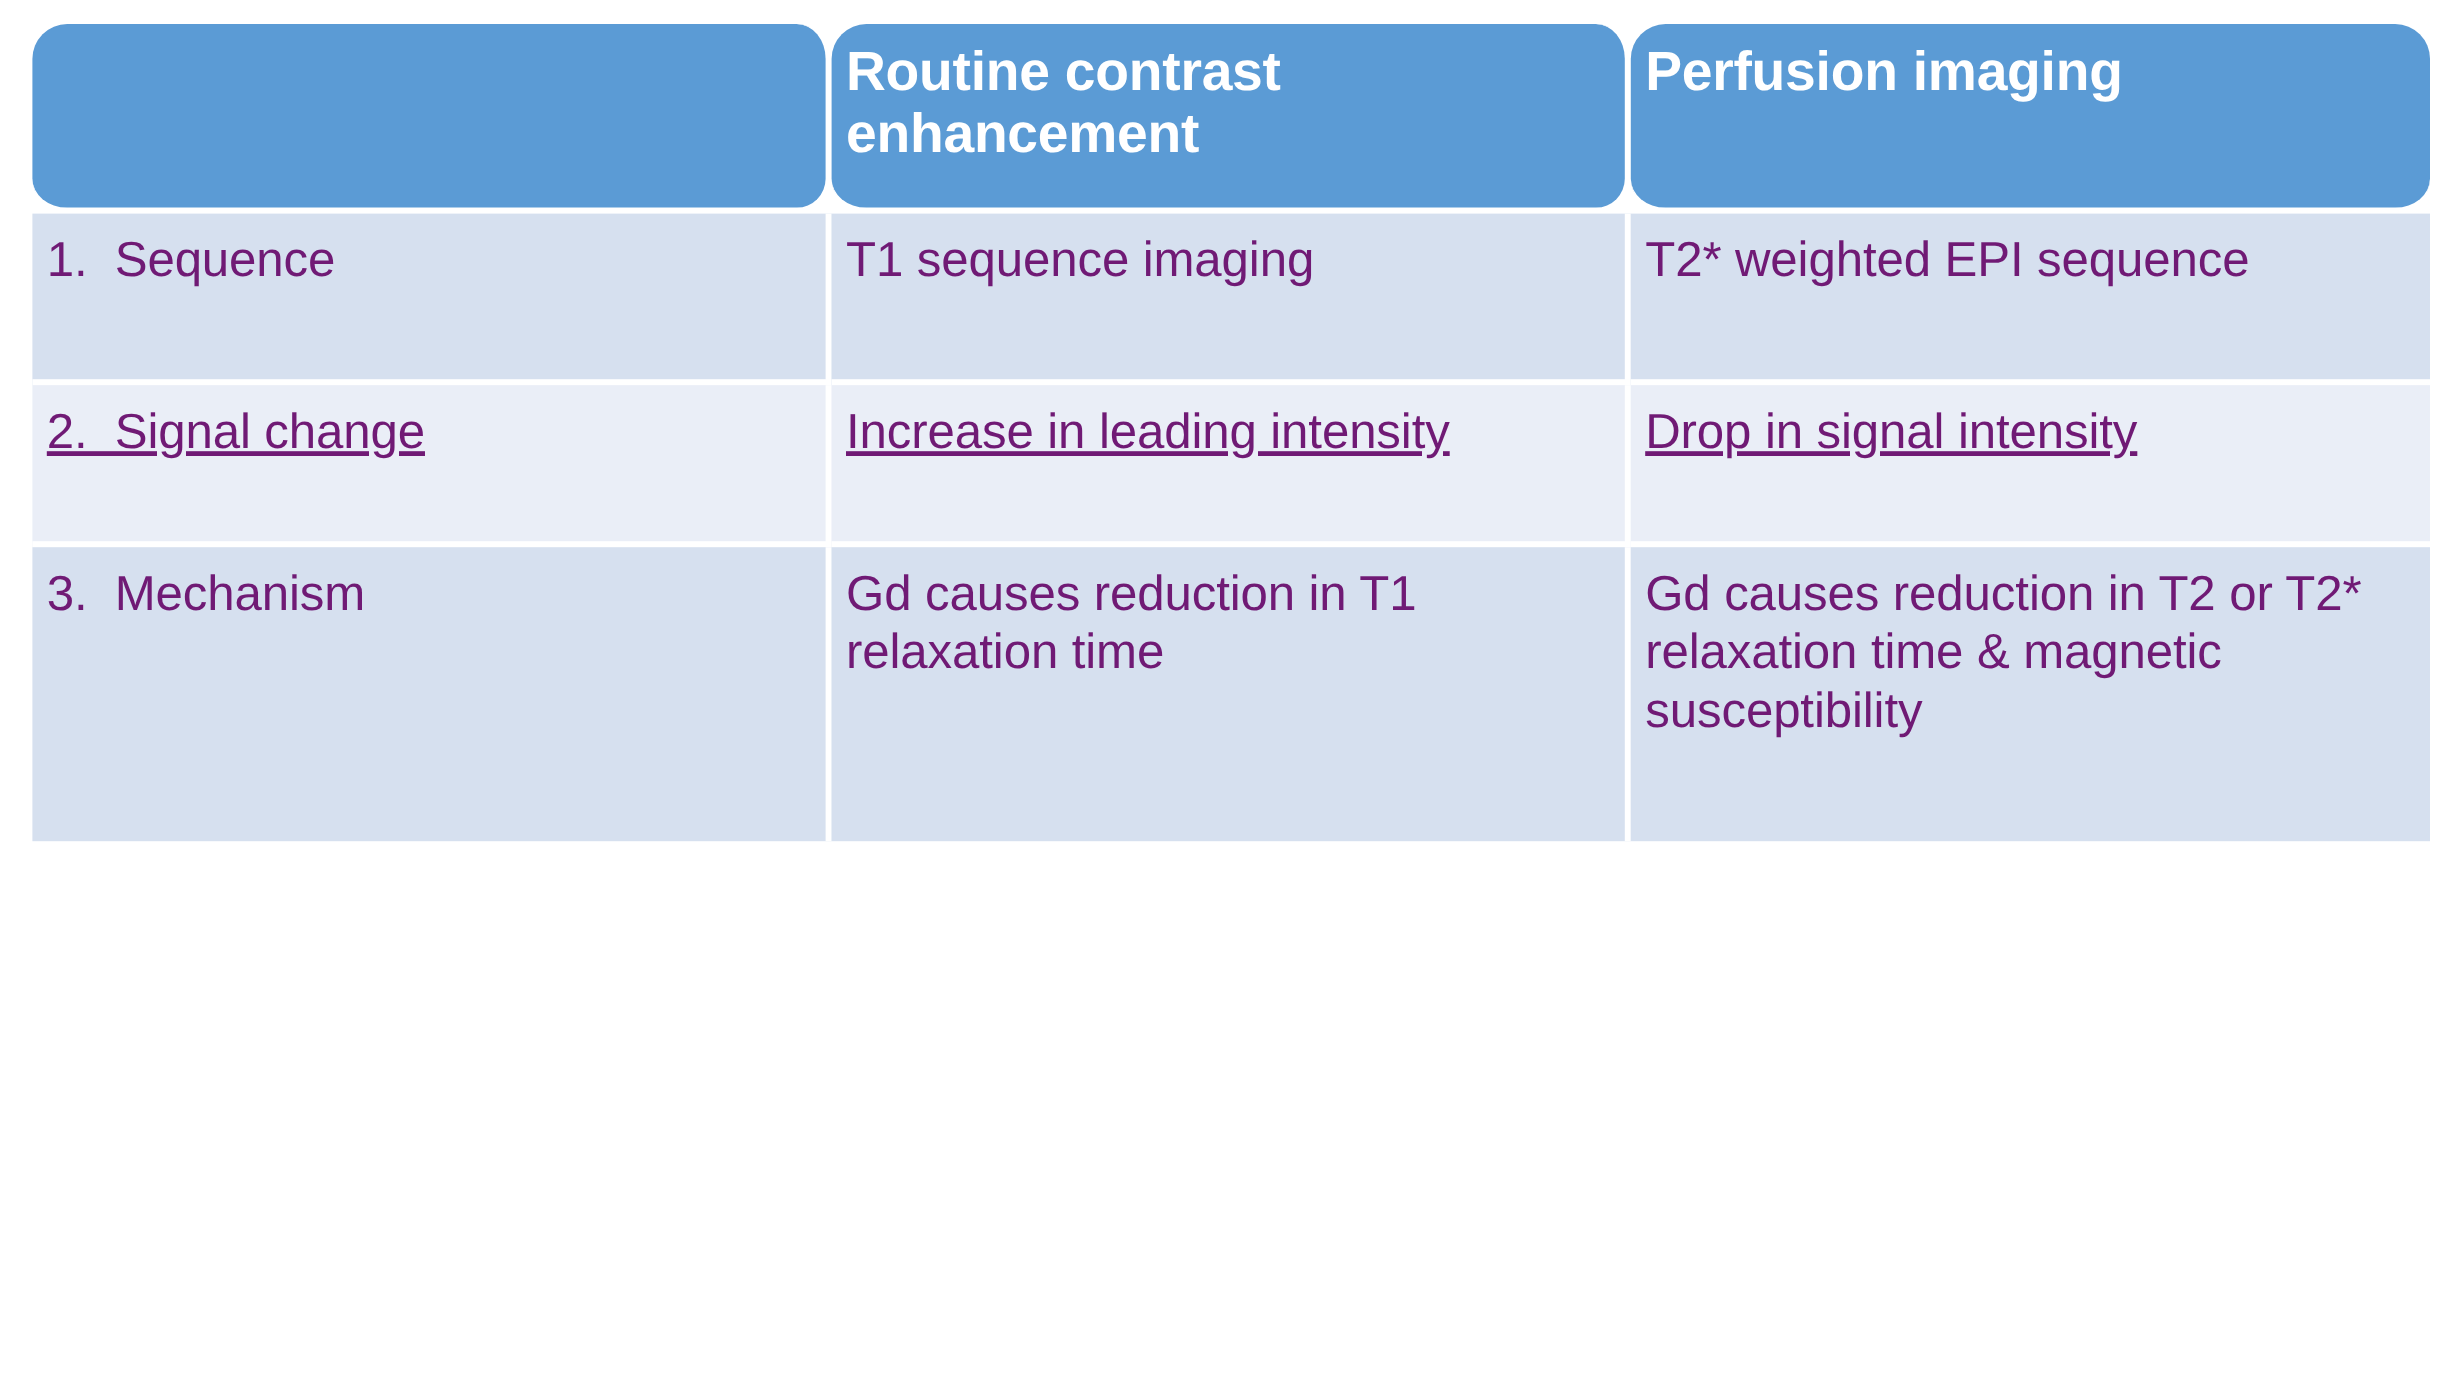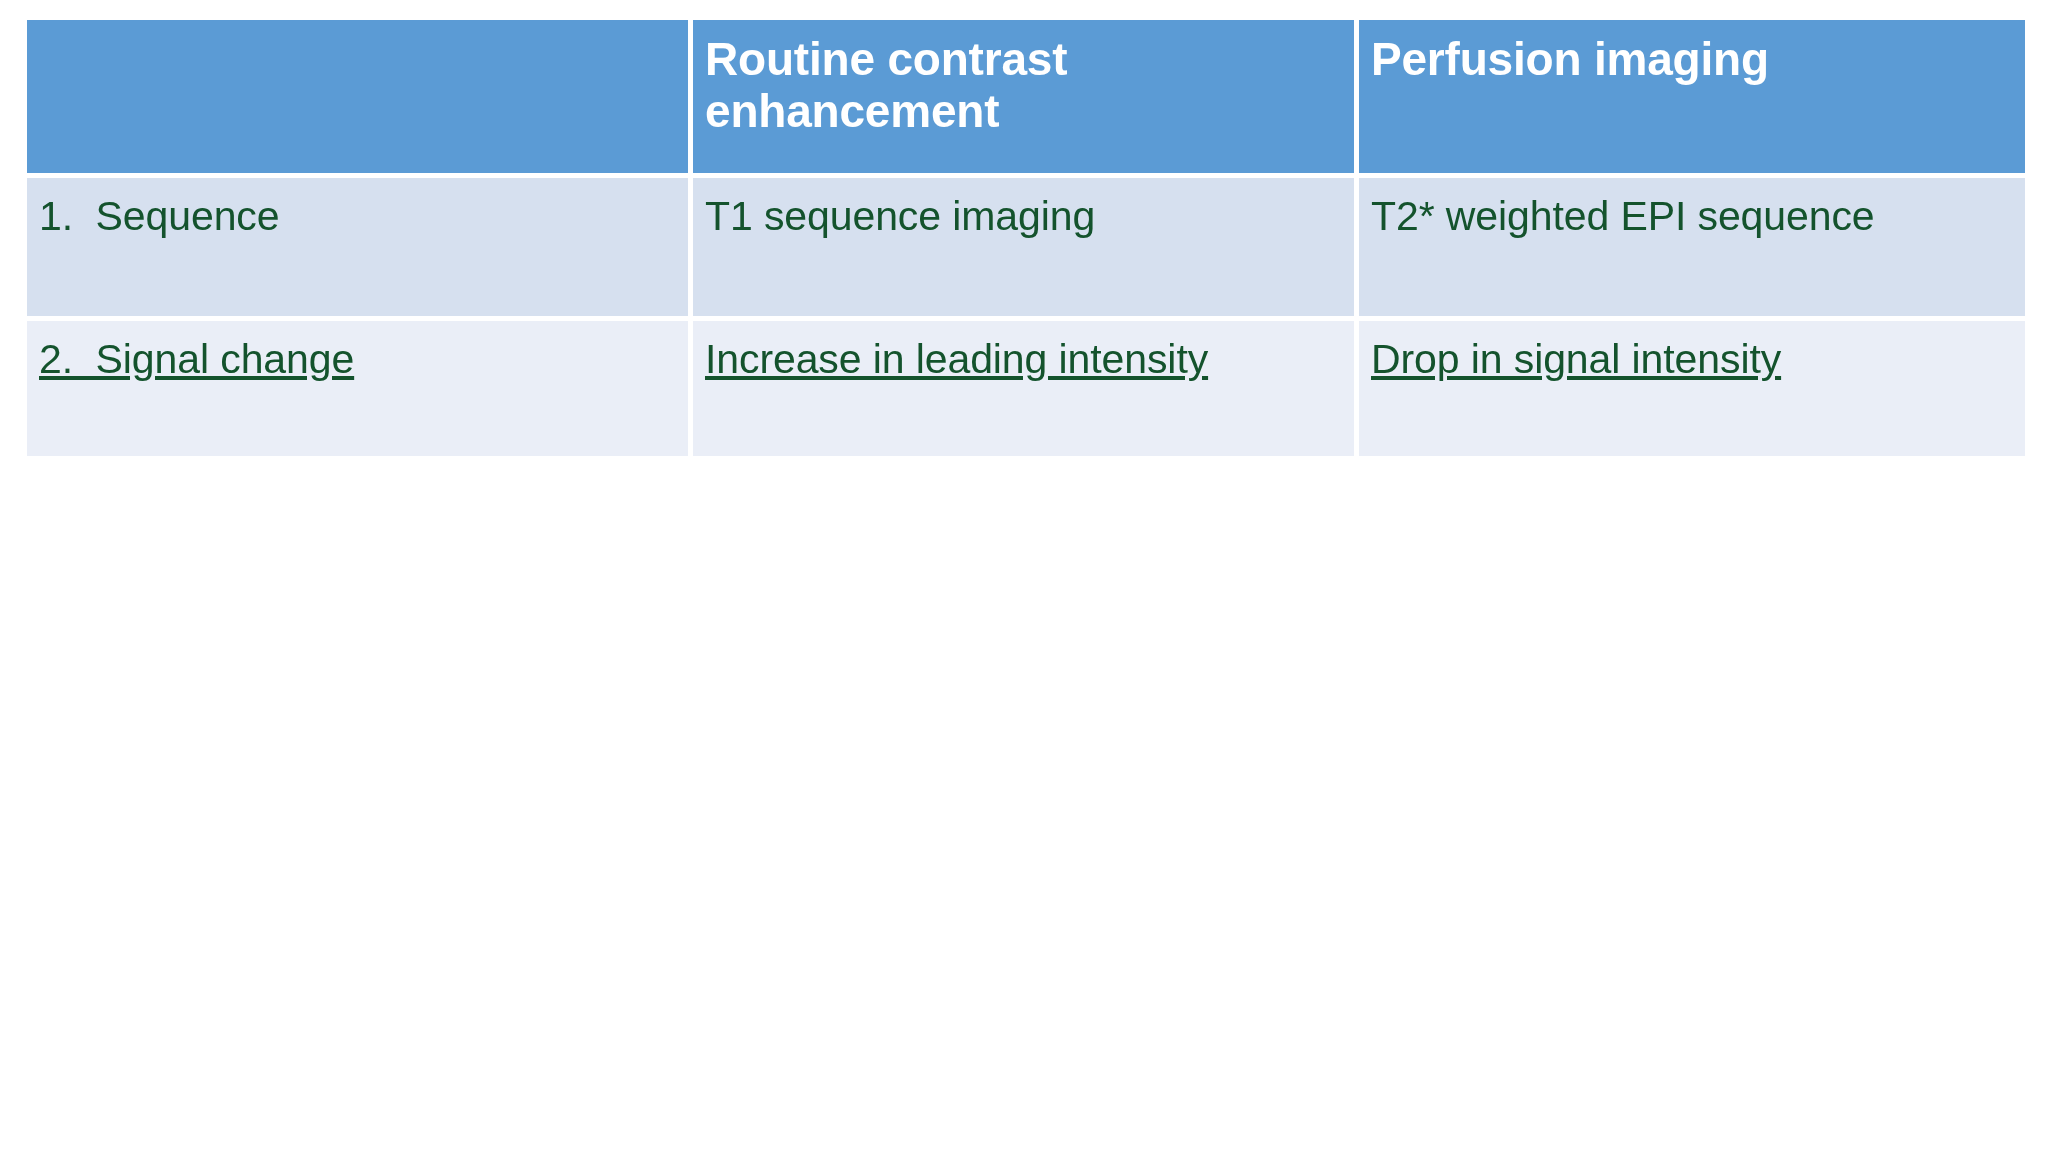--- a/index.html
+++ b/index.html
@@ -51,30 +51,31 @@
   
   .hdr-row th {
     background: #5B9BD5;
     color: #ffffff;
     font-weight: bold;
     font-size: 46px;
     line-height: 1.12;
     height: 158px;
     text-align: left;
     letter-spacing: -0.2px;
+    border-radius: 29px;
   }
   .hdr-row th.blank-head {
     background: #5B9BD5;
   }
 
   
   .comparison-table td {
     font-size: 41px;
     line-height: 1.19;
-    color: #14532d;
+    color: #701a75;
     font-weight: normal;
     letter-spacing: -0.1px;
   }
   tr.band-dark td { background: #D6E0EF; }
   tr.band-light td { background: #EAEEF7; }
 
   tr.row-sequence  td { height: 143px; }
   tr.row-signal    td { height: 135px; text-decoration: underline; }
   tr.row-mechanism td { height: 245px; }
   tr.row-detects   td { height: 413px; }
@@ -111,18 +112,23 @@
         <td>T1 sequence imaging</td>
         <td>T2* weighted EPI sequence</td>
       </tr>
 
       <tr class="band-light row-signal">
         <td class="label-cell">2.  Signal change</td>
         <td>Increase in leading intensity</td>
         <td>Drop in signal intensity</td>
       </tr>
 
+      <tr class="band-dark row-mechanism">
+        <td class="label-cell">3.  Mechanism</td>
+        <td>Gd causes reduction in T1 relaxation time</td>
+        <td>Gd causes reduction in T2 or T2* relaxation time &amp; magnetic susceptibility</td>
+      </tr>
 
 
     </tbody>
   </table>
 
 </div>
 
 </body></html>

